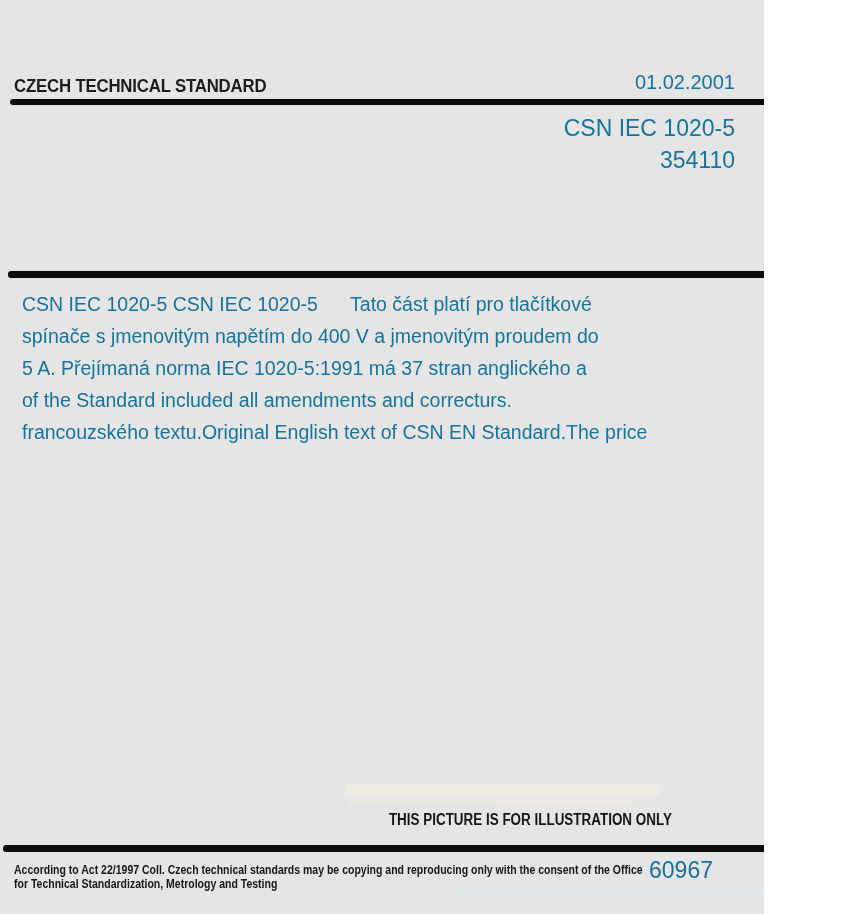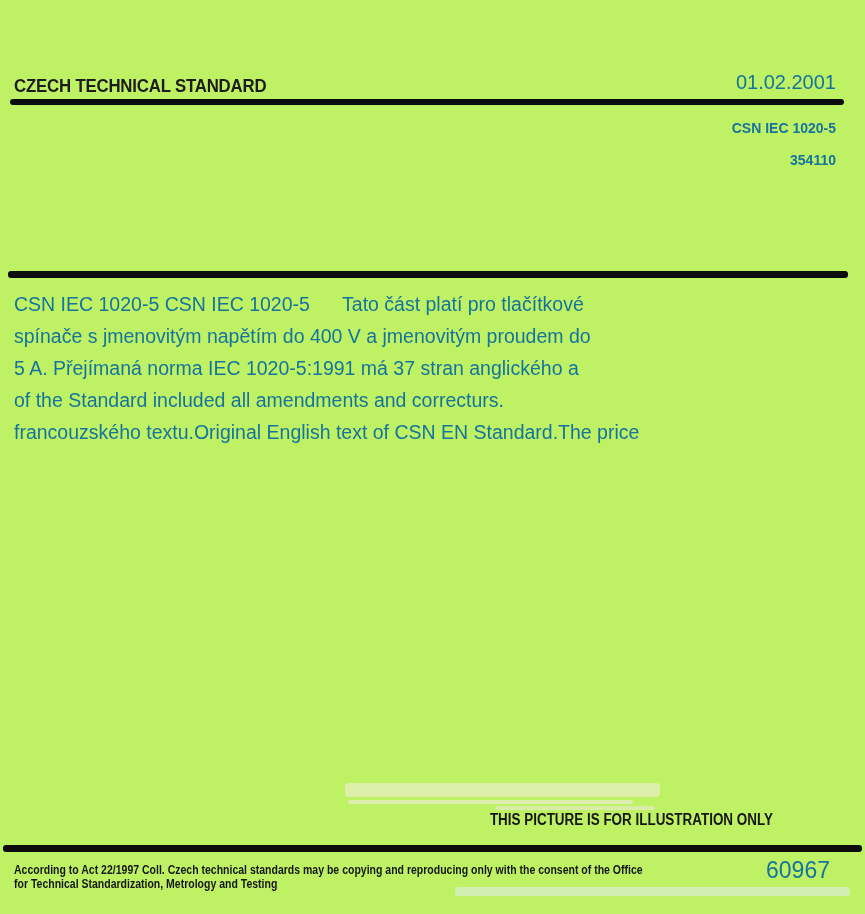--- a/index.html
+++ b/index.html
@@ -2,23 +2,23 @@
 <html><head>
 <meta charset="utf-8">
 <style>
   html, body {
     margin: 0;
     padding: 0;
     background: #ffffff;
   }
   .page {
     position: relative;
-    width: 865px;
+    width: 764px;
     height: 914px;
-    background: #bef264;
+    background: #e5e5e5;
     font-family: "Liberation Sans", sans-serif;
     overflow: hidden;
   }
 
   
   .header-title {
     position: absolute;
     top: 76px;
     left: 14px;
     font-size: 17.5px;
@@ -55,39 +55,38 @@
     left: 14px;
     width: 560px;
     font-size: 19.5px;
     line-height: 32px;
     color: #16739e;
   }
   .std-codes {
     position: absolute;
     top: 112px;
     right: 29px;
-    font-size: 14px;
+    font-size: 23px;
     line-height: 32px;
     color: #16739e;
     text-align: right;
     white-space: nowrap;
-    font-weight: bold;
   }
 
   
   .abstract {
     position: absolute;
     top: 288px;
     left: 14px;
     width: 780px;
     font-size: 19.5px;
     line-height: 32px;
     color: #16739e;
   }
-  .abstract .line { white-space: pre-wrap; }
+  .abstract .line { white-space: pre-wrap; margin-left: 8px; }
 
   
   .ghost {
     position: absolute;
     pointer-events: none;
   }
   .ghost-a { top: 783px; left: 345px; width: 315px; height: 14px;
              background: rgba(244, 238, 228, 0.55); border-radius: 4px; }
   .ghost-b { top: 800px; left: 348px; width: 285px; height: 4px;
              background: rgba(240, 235, 226, 0.6); border-radius: 2px; }
@@ -118,21 +117,21 @@
     font-weight: bold;
     color: #161616;
     line-height: 14px;
     transform: scaleX(0.84);
     transform-origin: left top;
     white-space: nowrap;
   }
   .footer-number {
     position: absolute;
     top: 857px;
-    right: 35px;
+    right: 51px;
     font-size: 23px;
     color: #16739e;
     white-space: nowrap;
   }
 </style>
 </head>
 <body>
 
 <div class="page">
 

